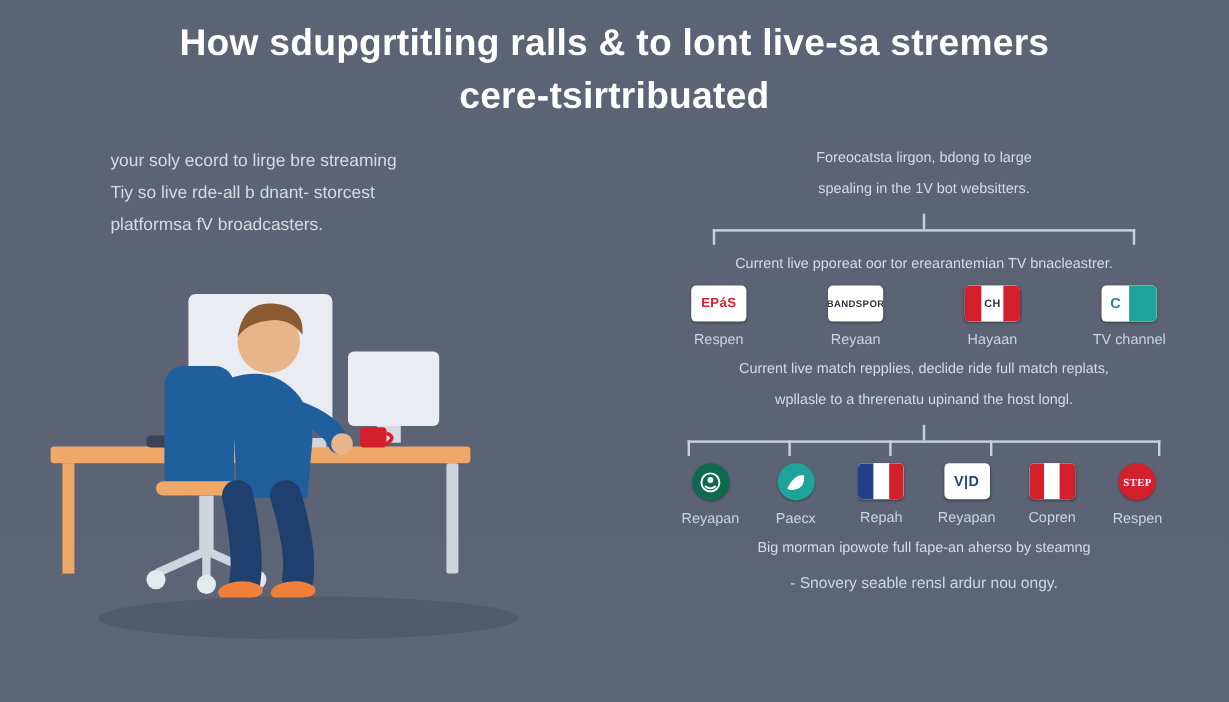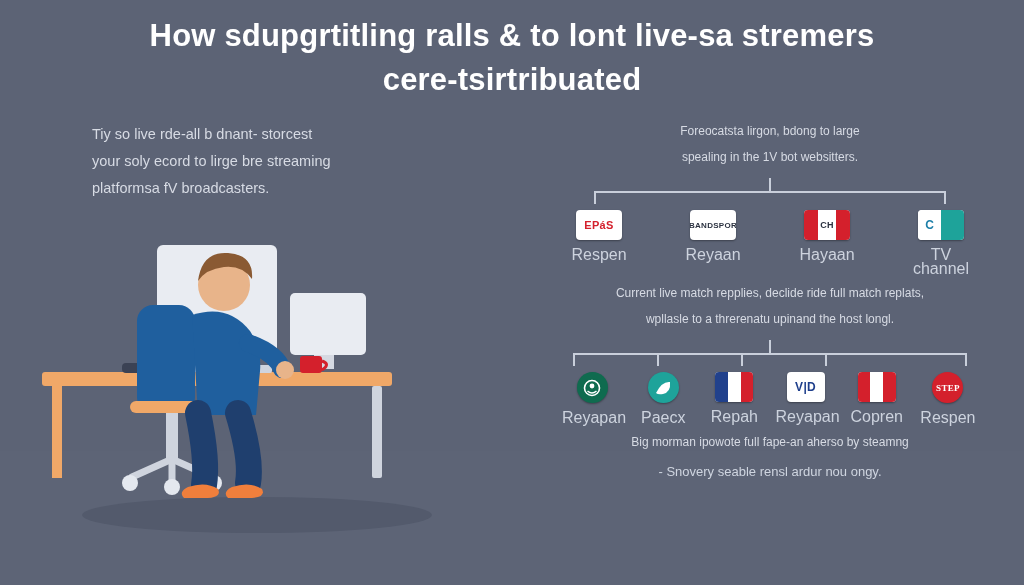--- a/index.html
+++ b/index.html
@@ -127,21 +127,21 @@
     box-shadow: 0 1px 2px rgba(0,0,0,.35);
     position: relative;
   }
   .logo-chip.round {
     width: 31px;
     height: 31px;
     border-radius: 50%;
     font-family: Liberation Serif, serif;
   }
   .logo-label {
-    font-size: 16px;
+    font-size: 12px;
     color: #cdd3de;
     line-height: 14px;
   }
 
   .chip-text {
     font-size: 11px;
     font-weight: bold;
     letter-spacing: .3px;
   }
 
@@ -179,22 +179,22 @@
 <body>
 
 <div class="canvas">
 
   <div class="title-block">
     <div class="title-line">How sdupgrtitling ralls &amp; to lont live-sa stremers</div>
     <div class="title-line">cere-tsirtribuated</div>
   </div>
 
   <div class="left-text">
+    <div class="line">your soly ecord to lirge bre streaming</div>
     <div class="line">Tiy so live rde-all b dnant- storcest</div>
-    <div class="line">your soly ecord to lirge bre streaming</div>
     <div class="line">platformsa fV broadcasters.</div>
   </div>
 
   <div class="illus">
     <svg width="420" height="330" viewBox="0 0 420 330">
 
       <ellipse cx="215" cy="300" rx="175" ry="18" fill="#535a6c"></ellipse>
 
       <rect x="115" y="30" width="120" height="110" rx="6" fill="#e9ecf2"></rect>
       <rect x="150" y="140" width="26" height="18" fill="#d5d9e2"></rect>
@@ -252,20 +252,21 @@
       <div>spealing in the 1V bot websitters.</div>
     </div>
 
     <div class="bracket">
       <div class="stem"></div>
       <div class="bar"></div>
       <div class="tick" style="left:8%"></div>
       <div class="tick" style="right:8%"></div>
     </div>
 
+    <div class="para center">Current live pporeat oor tor erearantemian TV bnacleastrer.</div>
 
     <div class="logo-row">
       <div class="logo-cell">
         <div class="logo-chip">
           <span class="chip-text" style="color:#d4202c">EPáS</span>
         </div>
         <div class="logo-label">Respen</div>
       </div>
 
       <div class="logo-cell">

